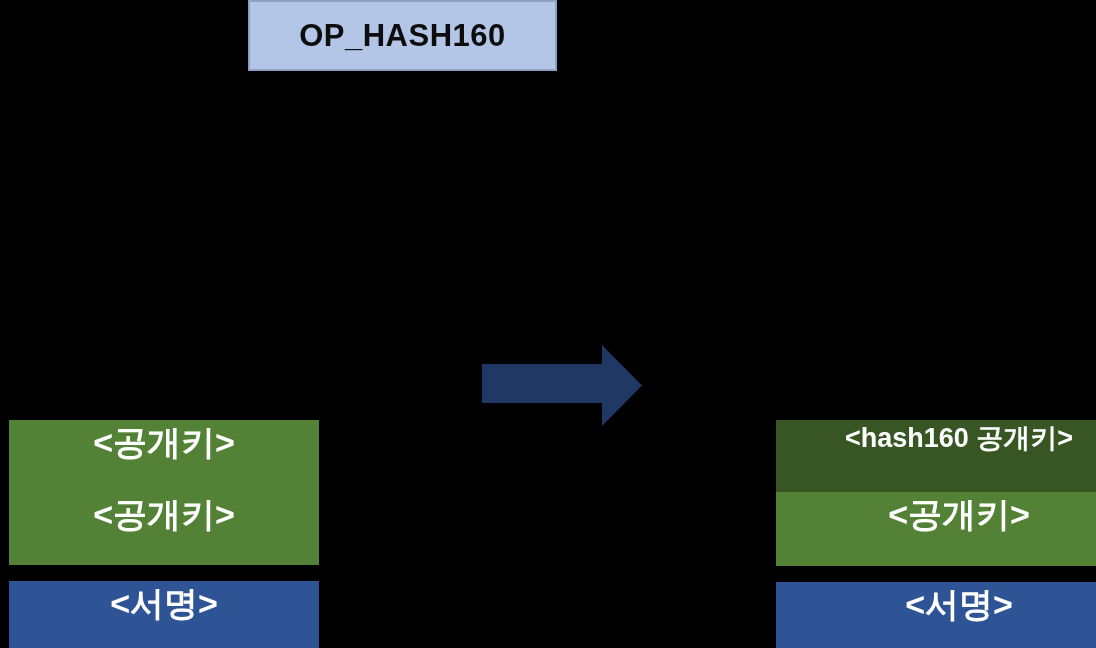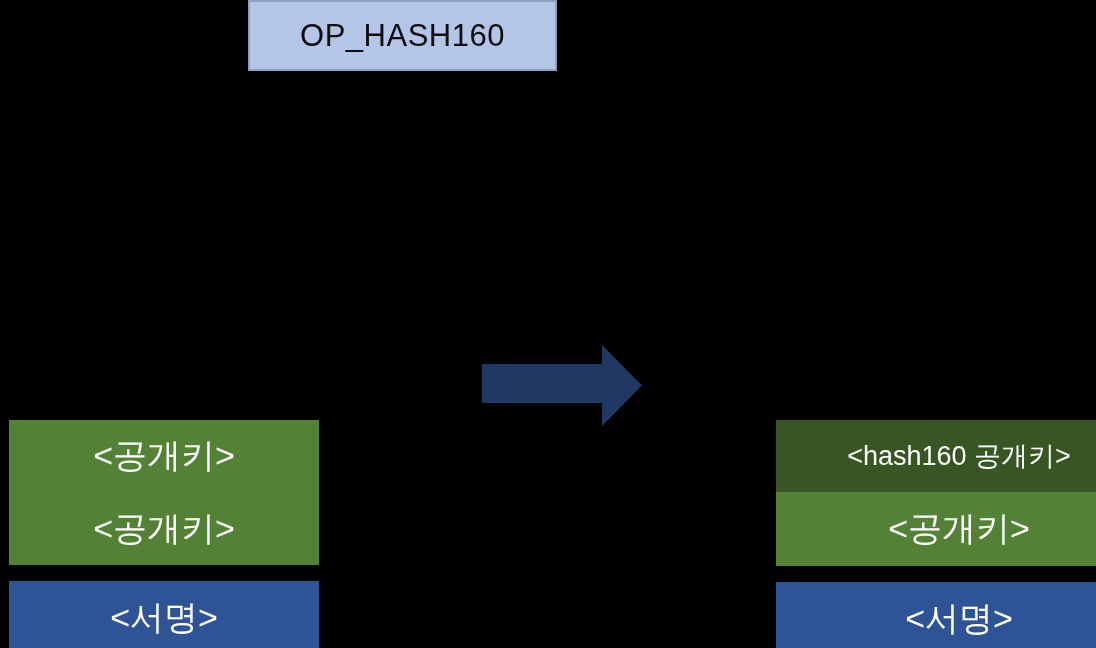--- a/index.html
+++ b/index.html
@@ -3,21 +3,21 @@
 <meta charset="utf-8">
 <style>
   html, body { margin: 0; padding: 0; }
   body {
     width: 1096px; height: 648px;
     background: #000000;
     position: relative;
     overflow: hidden;
     font-family: "Liberation Sans", "DejaVu Sans", sans-serif;
   }
-  .canvas { position: absolute; inset: 0; }
+  .canvas { position: absolute; inset: 0; font-weight: bold; }
 
   .title-box {
     position: absolute;
     left: 248px; top: 0px;
     width: 309px; height: 71px;
     background: #B4C6E7;
     border: 2px solid #8ea0c3;
     box-sizing: border-box;
     display: flex; align-items: center; justify-content: center;
     color: #0d0d0d;
@@ -34,21 +34,21 @@
 
   .stack {
     position: absolute;
     display: flex;
     flex-direction: column;
   }
   .stack-left  { left: 9px;   top: 420px; width: 310px; }
   .stack-right { left: 776px; top: 420px; width: 366px; }
 
   .cell {
-    display: flex; align-items: center; justify-content: center;
+    display: flex; justify-content: center;
     color: #ffffff;
     font-size: 34px;
   }
   .cell-small { font-size: 27px; }
   .h72 { height: 72px; }
   .h73 { height: 73px; }
   .h74 { height: 74px; }
 
   .bg-green     { background: #538135; }
   .bg-darkgreen { background: #375623; }

